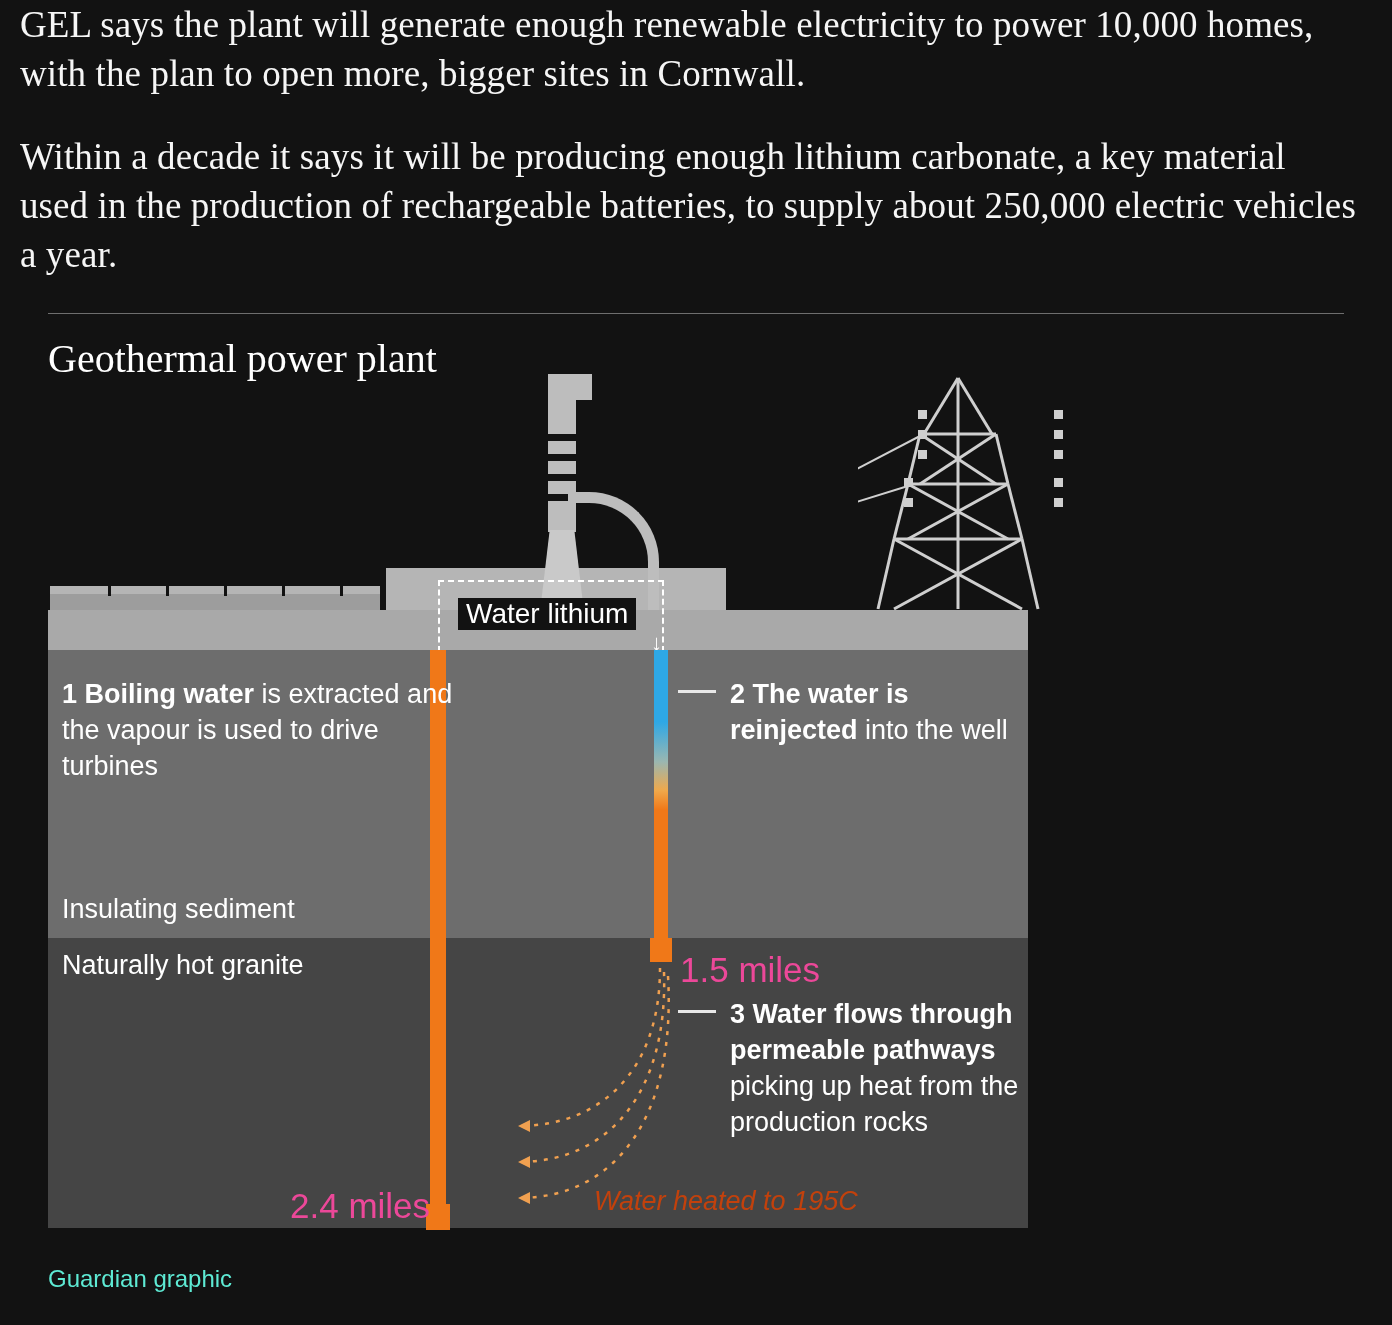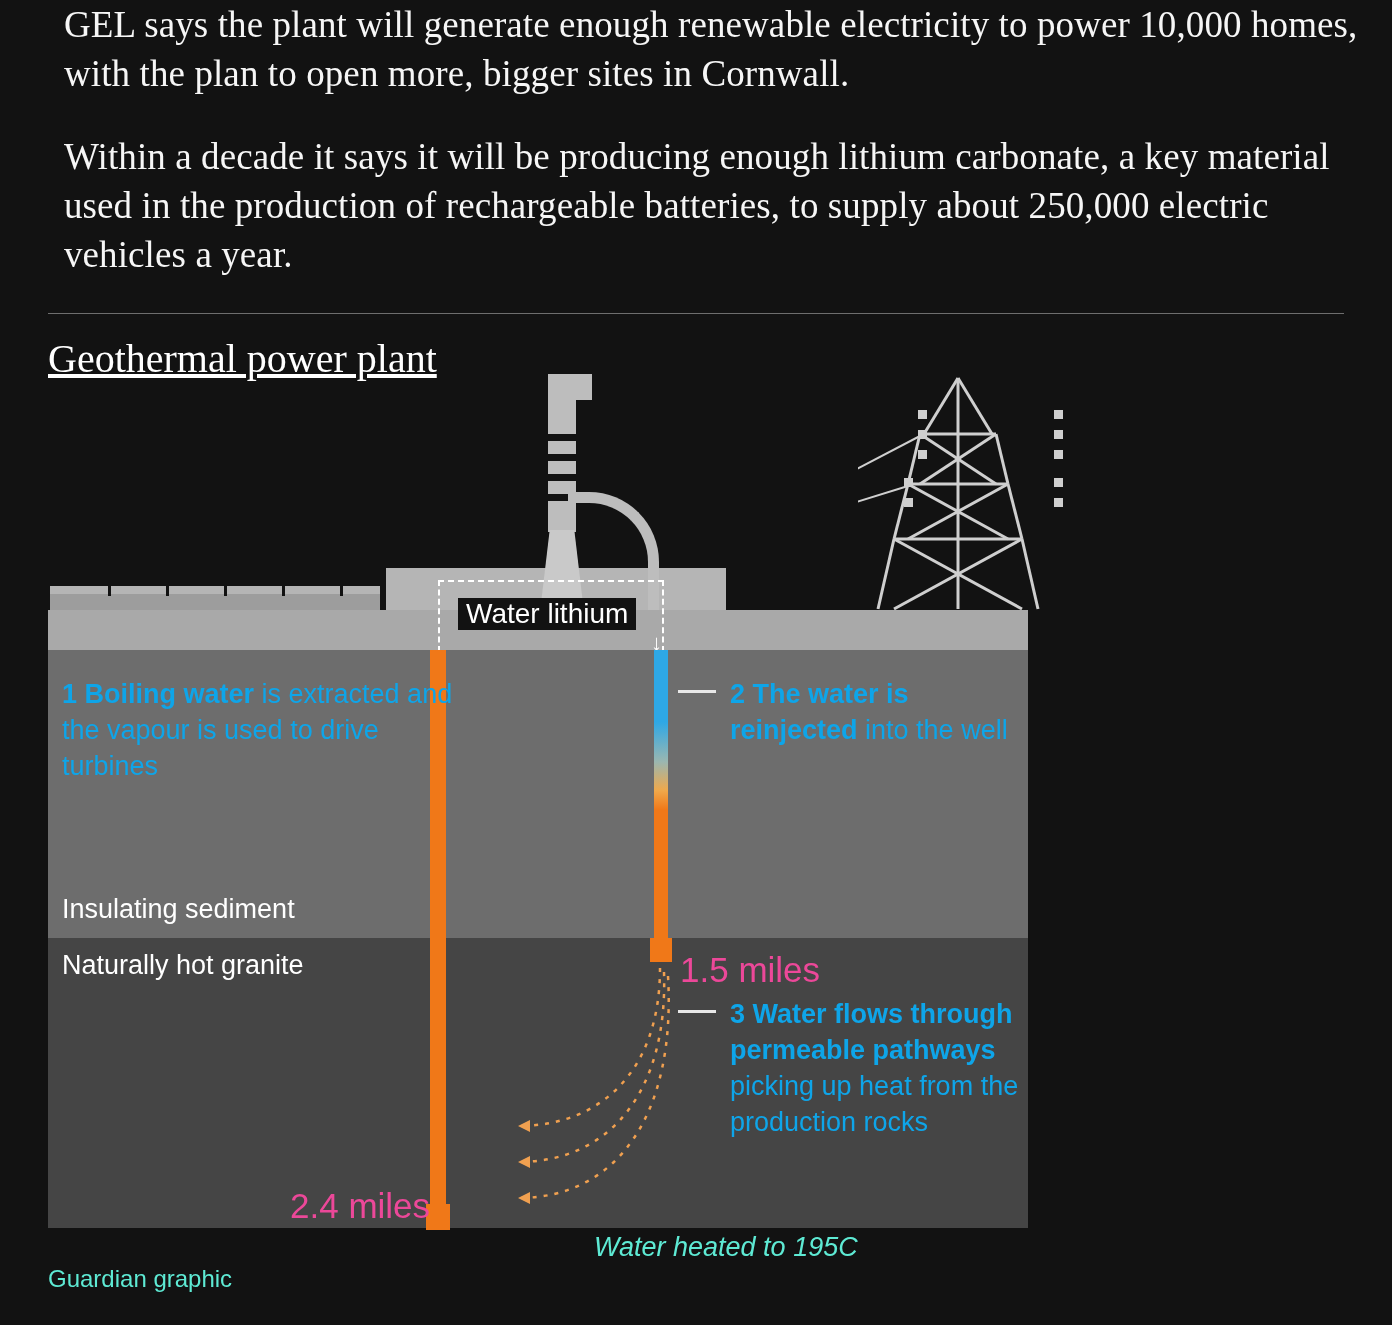--- a/index.html
+++ b/index.html
@@ -5,41 +5,39 @@
   html,body{margin:0;padding:0;background:#121212;}
   body{
     width:1392px;height:1325px;
     font-family:"Liberation Sans", sans-serif;
     color:#ffffff;
     overflow:hidden;
     position:relative;
   }
   .article{
     padding:0 34px 0 20px;
-    margin-left:44px;
   }
   .para{
     font-family:"Liberation Serif", serif;
     font-size:37px;
     line-height:49px;
     color:#f6f6f6;
     margin:0 0 34px 0;
     letter-spacing:0.1px;
   }
   .para.first{ padding-top:0; }
   .rule{
     height:1px;background:#6e6e6e;margin:6px 48px 0 48px;
   }
   .fig-title{
     font-family:"Liberation Serif", serif;
     font-size:40px;
     line-height:46px;
     padding:22px 0 0 48px;
     color:#ffffff;
-    text-decoration:underline;
   }
   .figure{
     position:relative;
     width:1392px;
     height:700px;
   }
   
   .scene{
     position:absolute;
     left:48px;top:0;width:980px;height:660px;
@@ -113,34 +111,34 @@
     border:2px dashed #ffffff;border-bottom:none;
   }
   .reuse-label{
     position:absolute;left:410px;top:216px;
     font-size:28px;color:#ffffff;background:#121212;padding:0 8px;
   }
   .reuse-arrow{
     position:absolute;left:603px;top:250px;color:#fff;font-size:22px;line-height:22px;
   }
   .label{
-    position:absolute;font-size:27px;line-height:36px;color:#0ea5e9;
+    position:absolute;font-size:27px;line-height:36px;color:#ffffff;
   }
   .label b{font-weight:bold;}
   .leader{
     position:absolute;height:3px;background:#e8e8e8;
   }
   .layer-name{
     position:absolute;font-size:27px;color:#ffffff;
   }
   .depth{
     position:absolute;font-size:35px;color:#ec4899;
   }
   .heated{
-    position:absolute;font-size:27px;color:#5eead4;font-style:italic;margin-top:46px;
+    position:absolute;font-size:27px;color:#c2410c;font-style:italic;
   }
   .credit{
     position:absolute;left:48px;top:1265px;font-size:24px;color:#5eead4;
   }
   svg{display:block;}
 </style>
 </head>
 <body>
 
 <div class="article">

